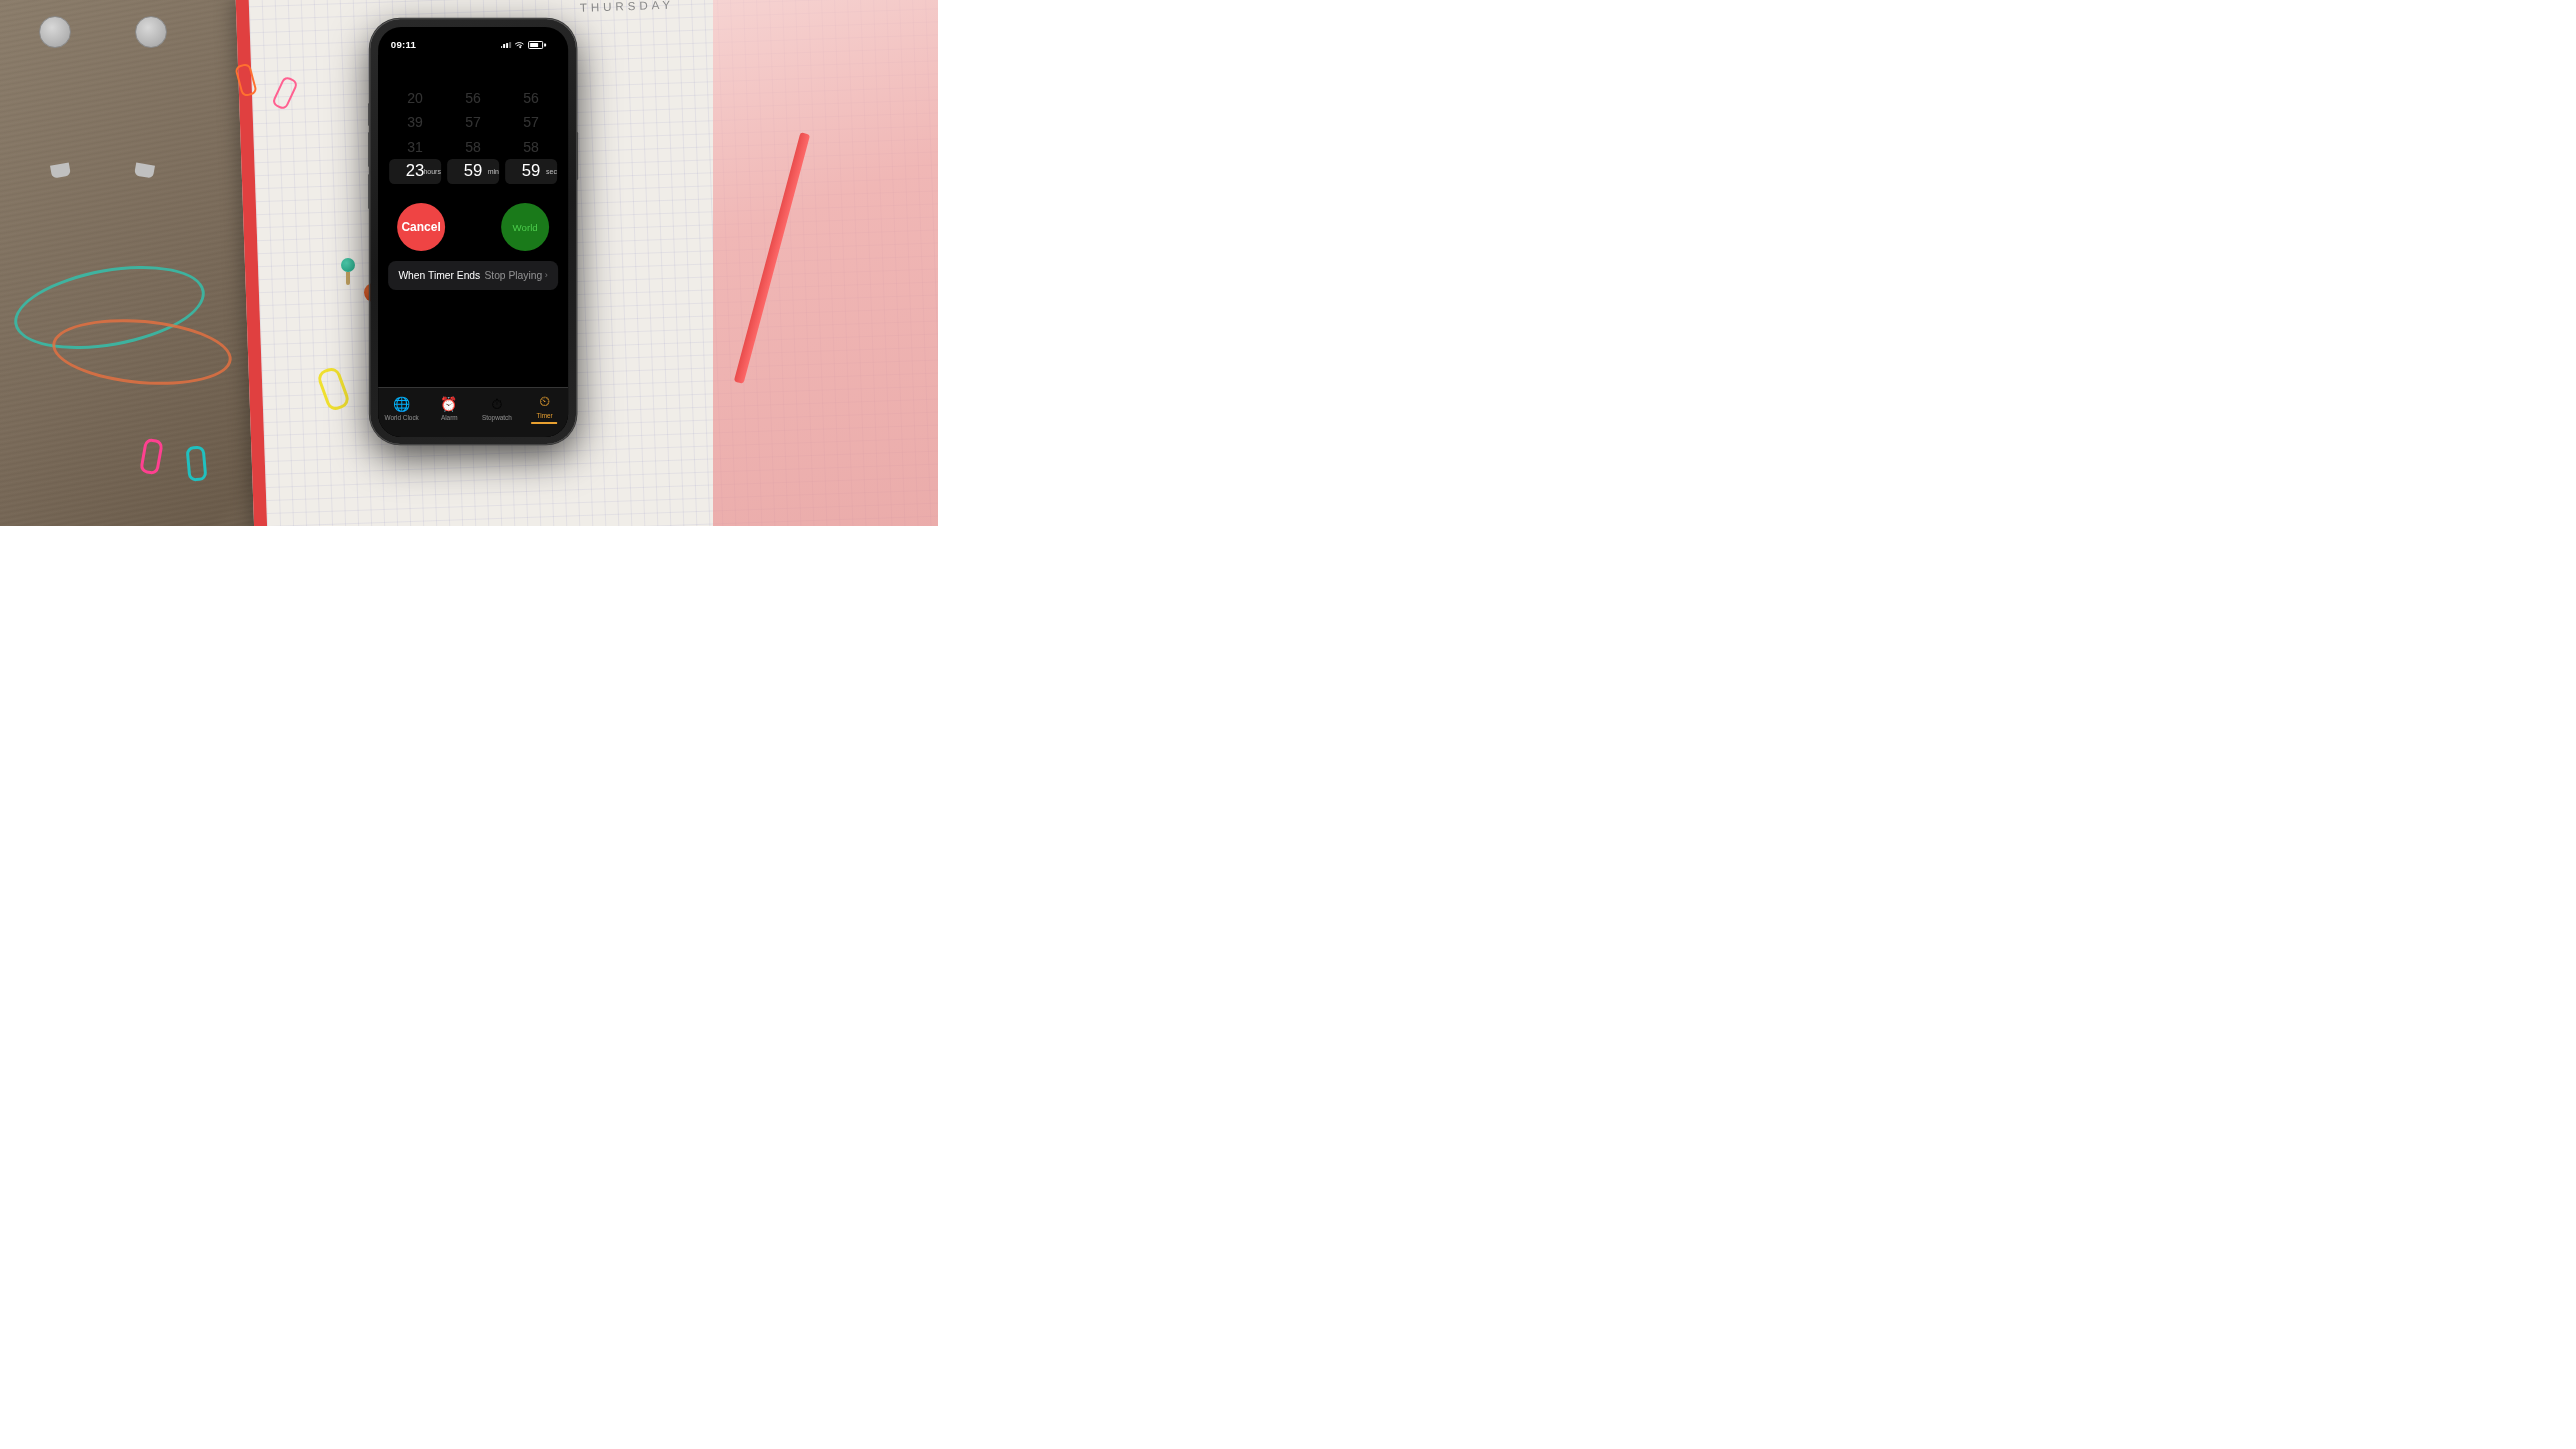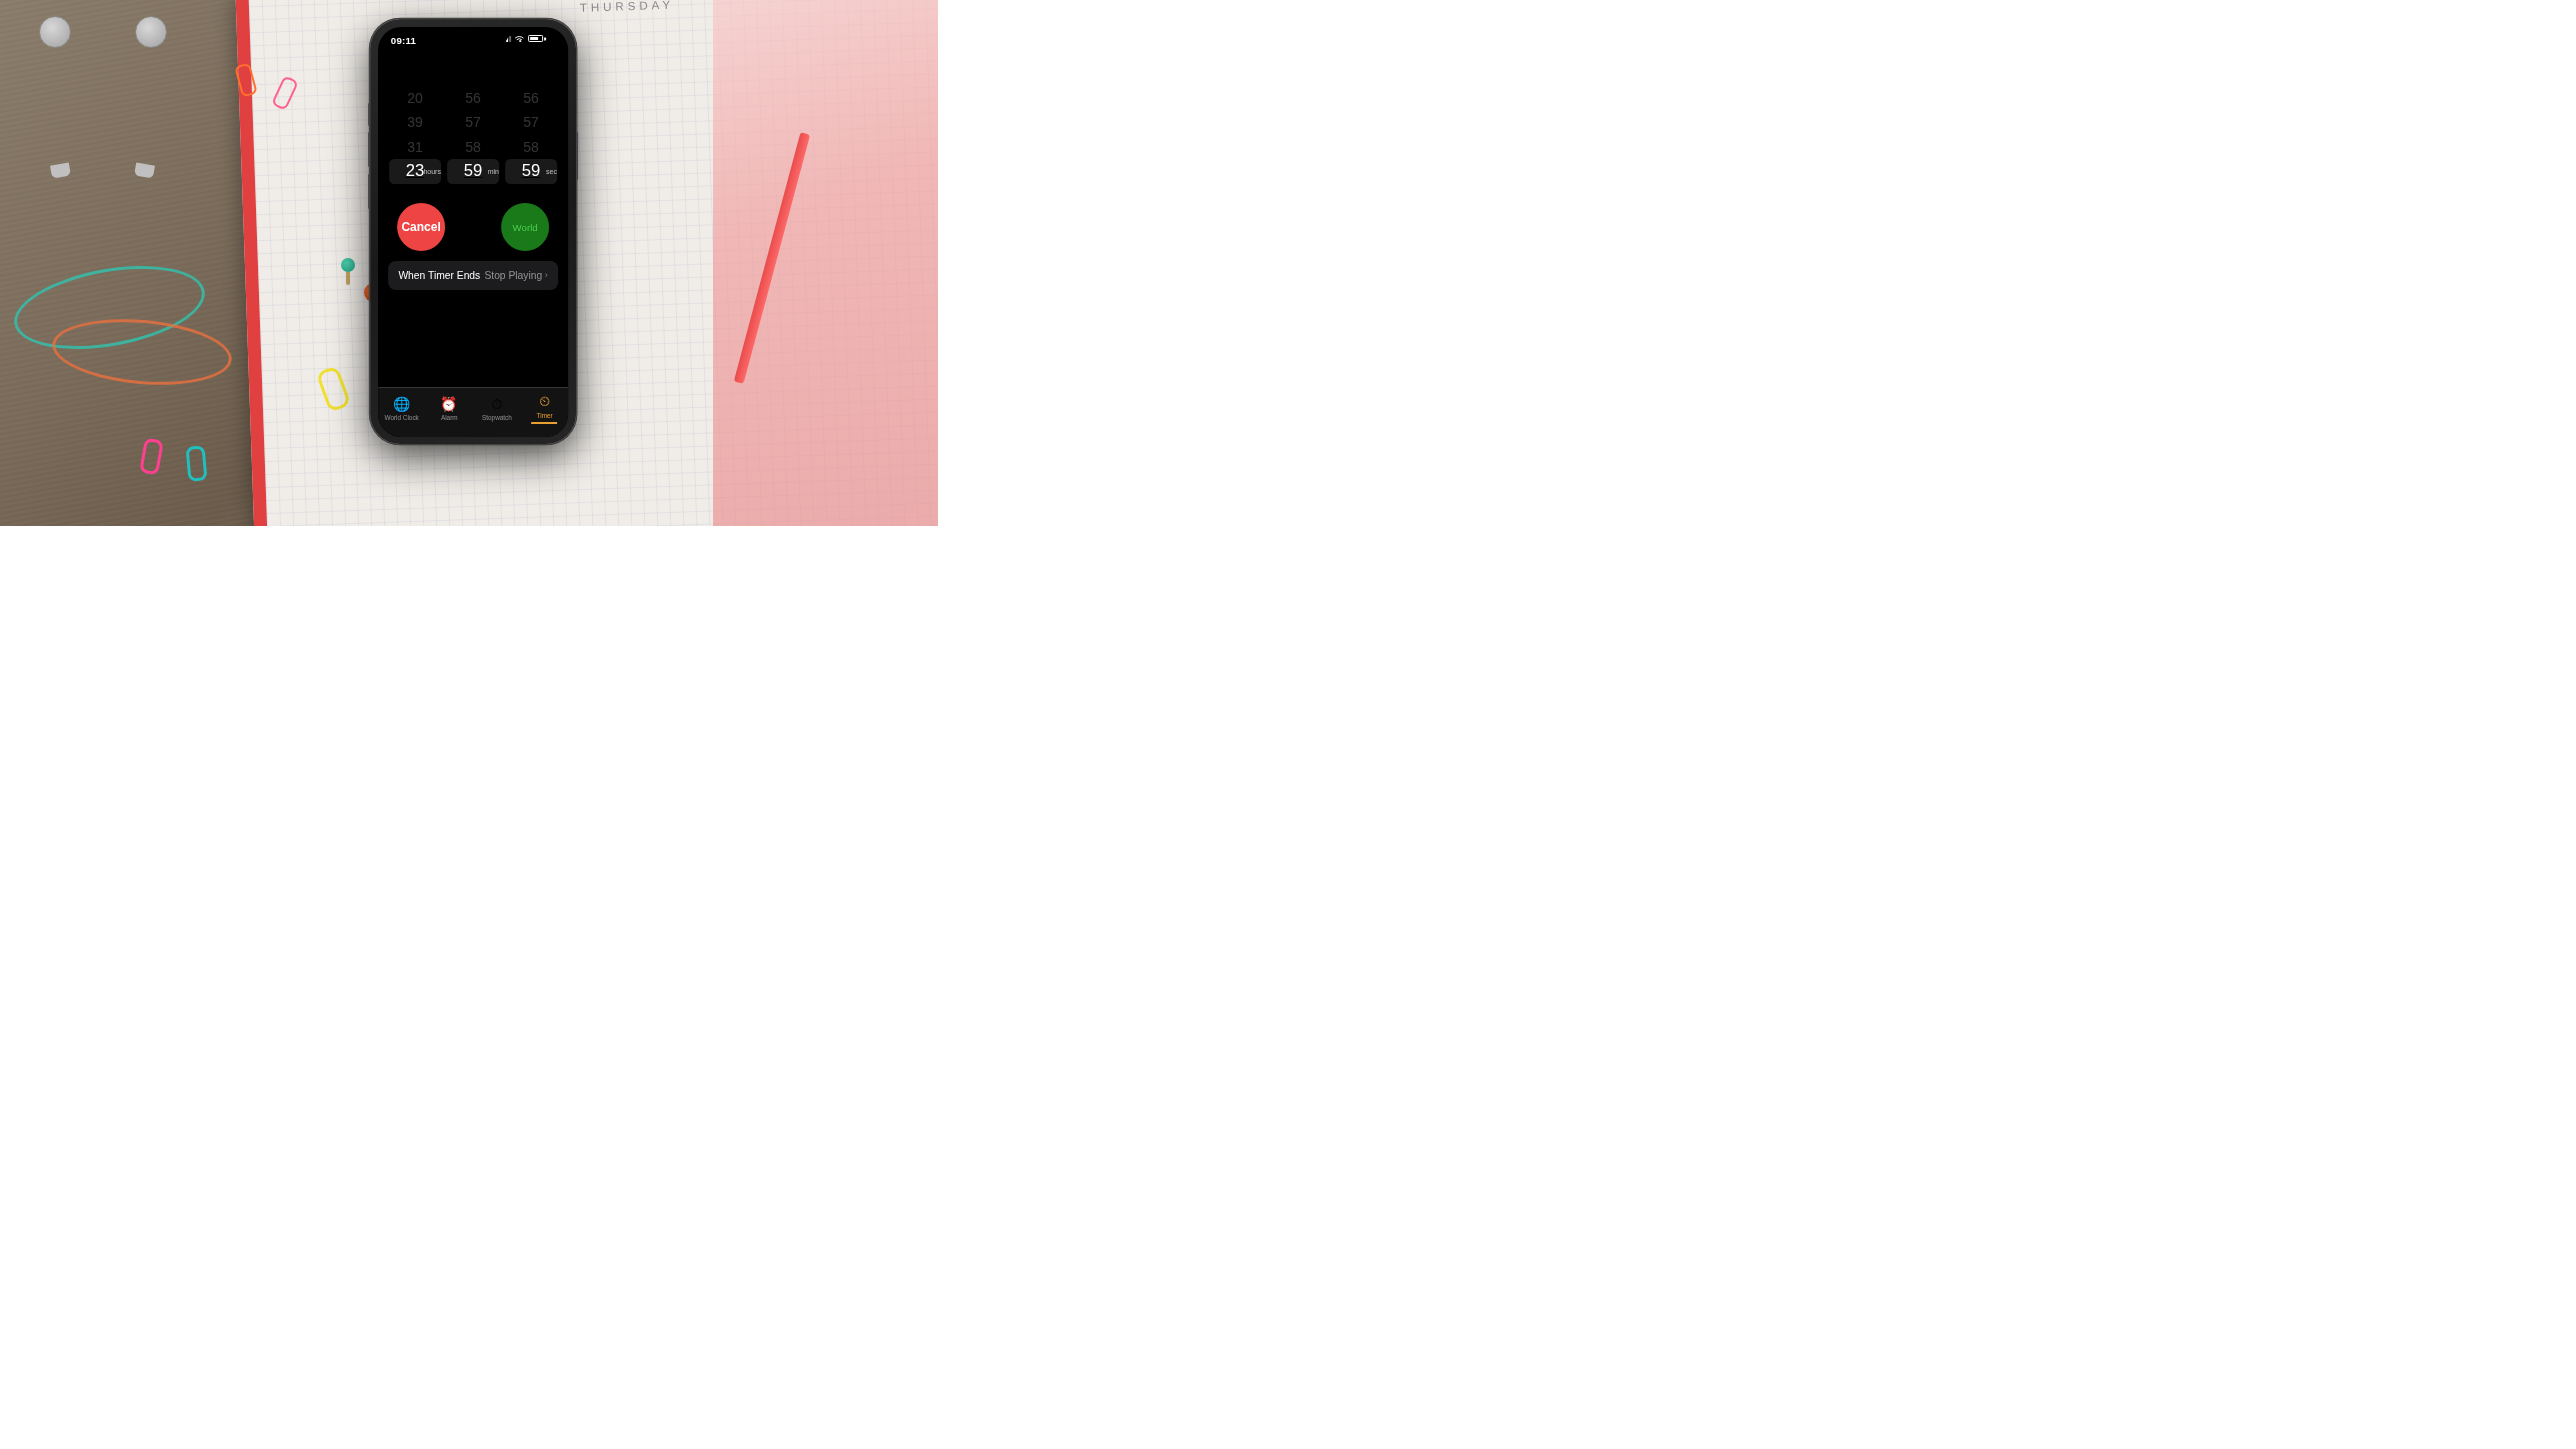--- a/index.html
+++ b/index.html
@@ -280,21 +280,21 @@
     }
 
     
     .status-bar {
       position: absolute;
       top: 0;
       left: 0;
       right: 12px;
       height: 28px;
       display: flex;
-      align-items: flex-start;
+      align-items: center;
       justify-content: space-between;
       padding: 7.7px 13px 0;
       z-index: 10;
     }
 
     .status-time {
       color: #fff;
       font-size: 9.7px;
       font-weight: 600;
       letter-spacing: 0.2px;
@@ -374,21 +374,20 @@
       flex-direction: column;
     }
 
     
     .picker-area {
       flex: 1;
       display: flex;
       justify-content: center;
       align-items: center;
       padding: 13px 0;
-      text-decoration: underline;
     }
 
     .picker-columns {
       display: flex;
       gap: 0;
       align-items: center;
     }
 
     .picker-column {
       width: 58px;

